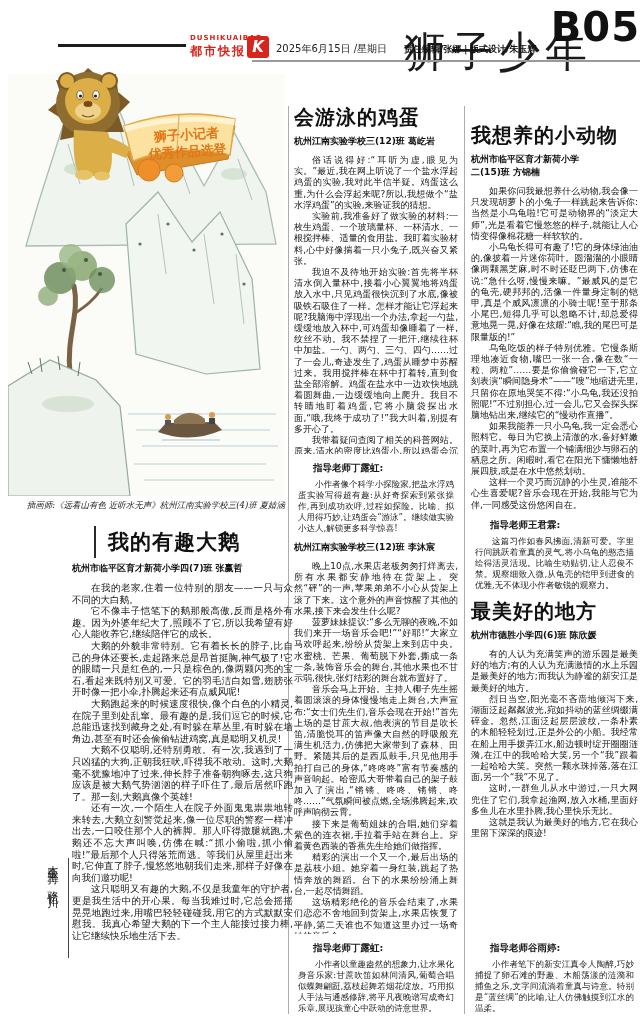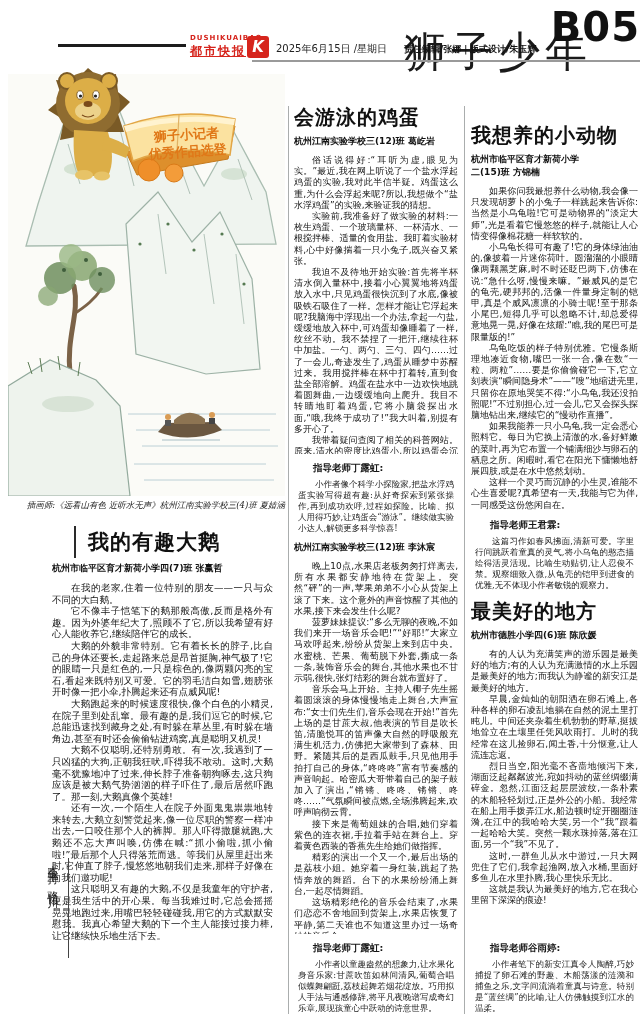--- a/index.html
+++ b/index.html
@@ -14,21 +14,21 @@
     font-size:42px;font-weight:500;letter-spacing:5px;color:#1a1a1a;margin-top:20px;
   }
   .page-num{
     position:absolute;right:4px;top:4px;font-size:40px;font-weight:800;
     letter-spacing:1px;color:#111;
   }
   .brand-dash{position:absolute;left:58px;top:44px;width:128px;height:3px;background:#1c1c1c;}
   .brand-en{position:absolute;left:190px;top:34px;font-size:7px;font-weight:bold;
     letter-spacing:1px;color:#d6251d;}
   .brand-cn{position:absolute;left:190px;top:43px;font-size:12px;font-weight:800;
-    letter-spacing:2px;color:#d6251d;text-decoration:underline;}
+    letter-spacing:2px;color:#d6251d;}
   .k-logo{position:absolute;left:247px;top:36px;width:22px;height:22px;background:#d6251d;
     border-radius:3px;color:#fff;font-size:15px;font-weight:800;font-style:italic;
     display:flex;align-items:center;justify-content:center;}
   .date-line{position:absolute;left:276px;top:42px;font-size:10px;color:#222;}
   .editors{position:absolute;left:404px;top:43px;font-size:9px;font-weight:bold;color:#111;}
   .gray-rule{position:absolute;left:252px;top:60px;width:388px;height:2px;background:#9a9a9a;}
   
   .badge{position:absolute;left:36px;top:56px;width:212px;height:128px;z-index:6;}
   .badge svg{position:absolute;left:0;top:0;}
   .badge-text{
@@ -50,21 +50,21 @@
   .col-article{position:absolute;display:flex;flex-direction:column;overflow:hidden;}
   .a-title{font-size:20px;font-weight:bold;letter-spacing:1px;color:#111;margin:0 0 4px;}
   .a-byline{font-size:9px;font-weight:bold;margin:0 0 7px;color:#111;}
   .a-body{flex:1 1 auto;overflow:hidden;}
   .a-body p{font-size:9px;line-height:11.2px;text-align:justify;text-indent:2em;margin:0;}
   .teacher{flex:0 0 auto;margin-top:8px;}
   .t-label{font-size:9.5px;font-weight:bold;text-indent:2em;margin:0 0 2px;}
   .t-text{font-family:"DejaVu Serif","Liberation Serif",serif;
     font-size:8.5px;line-height:11px;text-align:justify;text-indent:2em;margin:4px;color:#222;}
   
-  #art-goose{left:52px;top:526px;width:221px;height:496px;}
+  #art-goose{left:72px;top:526px;width:221px;height:496px;}
   #art-goose .a-body p{font-size:9.5px;line-height:11.6px;}
   .title-row{display:flex;align-items:center;margin:0 0 4px 22px;}
   .title-bar{width:2px;height:32px;background:#2a2a2a;margin-right:12px;}
   #art-goose .a-title{margin:0;font-size:21px;}
   
   #art-egg{left:294px;top:104px;width:164px;height:434px;}
   #art-fruit{left:294px;top:541px;width:164px;height:477px;}
   #art-animal{left:471px;top:122px;width:167px;height:473px;}
   #art-place{left:471px;top:598px;width:167px;height:420px;}
   
@@ -228,34 +228,33 @@
 
 <div class="col-article" id="art-animal">
   <div class="a-title">我想养的小动物</div>
   <div class="a-byline" style="margin-bottom:0">杭州市临平区育才新荷小学</div>
   <div class="a-byline">二(15)班 方锦楠</div>
   <div class="a-body">
     <p>如果你问我最想养什么动物,我会像一只发现胡萝卜的小兔子一样跳起来告诉你:当然是小乌龟啦!它可是动物界的“淡定大师”,光是看着它慢悠悠的样子,就能让人心情变得像棉花糖一样软软的。</p>
     <p>小乌龟长得可有趣了!它的身体绿油油的,像披着一片迷你荷叶。圆溜溜的小眼睛像两颗黑芝麻,时不时还眨巴两下,仿佛在说:“急什么呀,慢慢来嘛。”最威风的是它的龟壳,硬邦邦的,活像一件量身定制的铠甲,真是个威风凛凛的小骑士呢!至于那条小尾巴,短得几乎可以忽略不计,却总爱得意地晃一晃,好像在炫耀:“瞧,我的尾巴可是限量版的!”</p>
     <p>乌龟吃饭的样子特别优雅。它慢条斯理地凑近食物,嘴巴一张一合,像在数“一粒、两粒”……要是你偷偷碰它一下,它立刻表演“瞬间隐身术”——“嗖”地缩进壳里,只留你在原地哭笑不得:“小乌龟,我还没拍照呢!”不过别担心,过一会儿,它又会探头探脑地钻出来,继续它的“慢动作直播”。</p>
     <p>如果我能养一只小乌龟,我一定会悉心照料它。每日为它换上清澈的水,备好鲜嫩的菜叶,再为它布置一个铺满细沙与卵石的栖息之所。闲暇时,看它在阳光下慵懒地舒展四肢,或是在水中悠然划动。</p>
-    <p>这样一个灵巧而沉静的小生灵,谁能不心生喜爱呢?真希望有一天,我能与它为伴,一同感受这份悠闲自在。</p>
+    <p>这样一个灵巧而沉静的小生灵,谁能不心生喜爱呢?音乐会现在开始,我能与它为伴,一同感受这份悠闲自在。</p>
   </div>
   <div class="teacher">
     <div class="t-label">指导老师王君霖:</div>
     <p class="t-text">这篇习作如春风拂面,清新可爱。字里行间跳跃着童真的灵气,将小乌龟的憨态描绘得活灵活现。比喻生动贴切,让人忍俊不禁。观察细致入微,从龟壳的铠甲到进食的优雅,无不体现小作者敏锐的观察力。</p>
   </div>
 </div>
 
 <div class="col-article" id="art-place">
   <div class="a-title">最美好的地方</div>
   <div class="a-byline">杭州市德胜小学四(6)班 陈欣媛</div>
   <div class="a-body">
     <p>有的人认为充满笑声的游乐园是最美好的地方;有的人认为充满激情的水上乐园是最美好的地方;而我认为静谧的新安江是最美好的地方。</p>
-    <p>早晨,金灿灿的朝阳洒在卵石滩上,各种各样的卵石凌乱地躺在自然的泥土里打盹儿。中间还夹杂着生机勃勃的野草,挺拔地耸立在土壤里任凭风吹雨打。儿时的我经常在这儿捡卵石,闻土香,十分惬意,让人流连忘返。</p>
     <p>烈日当空,阳光毫不吝啬地倾泻下来,湖面泛起粼粼波光,宛如抖动的蓝丝绸缀满碎金。忽然,江面泛起层层波纹,一条朴素的木船轻轻划过,正是外公的小船。我经常在船上用手拨弄江水,船边顿时绽开圈圈涟漪,在江中的我哈哈大笑,另一个“我”跟着一起哈哈大笑。突然一颗水珠掉落,落在江面,另一个“我”不见了。</p>
     <p>这时,一群鱼儿从水中游过,一只大网兜住了它们,我拿起渔网,放入水桶,里面好多鱼儿在水里扑腾,我心里快乐无比。</p>
     <p>这就是我认为最美好的地方,它在我心里留下深深的痕迹!</p>
   </div>
   <div class="teacher">
     <div class="t-label">指导老师谷雨婷:</div>
     <p class="t-text">小作者笔下的新安江真令人陶醉,巧妙捕捉了卵石滩的野趣、木船荡漾的涟漪和捕鱼之乐,文字间流淌着童真与诗意。特别是“蓝丝绸”的比喻,让人仿佛触摸到江水的温柔。</p>
   </div>
 </div>
 

